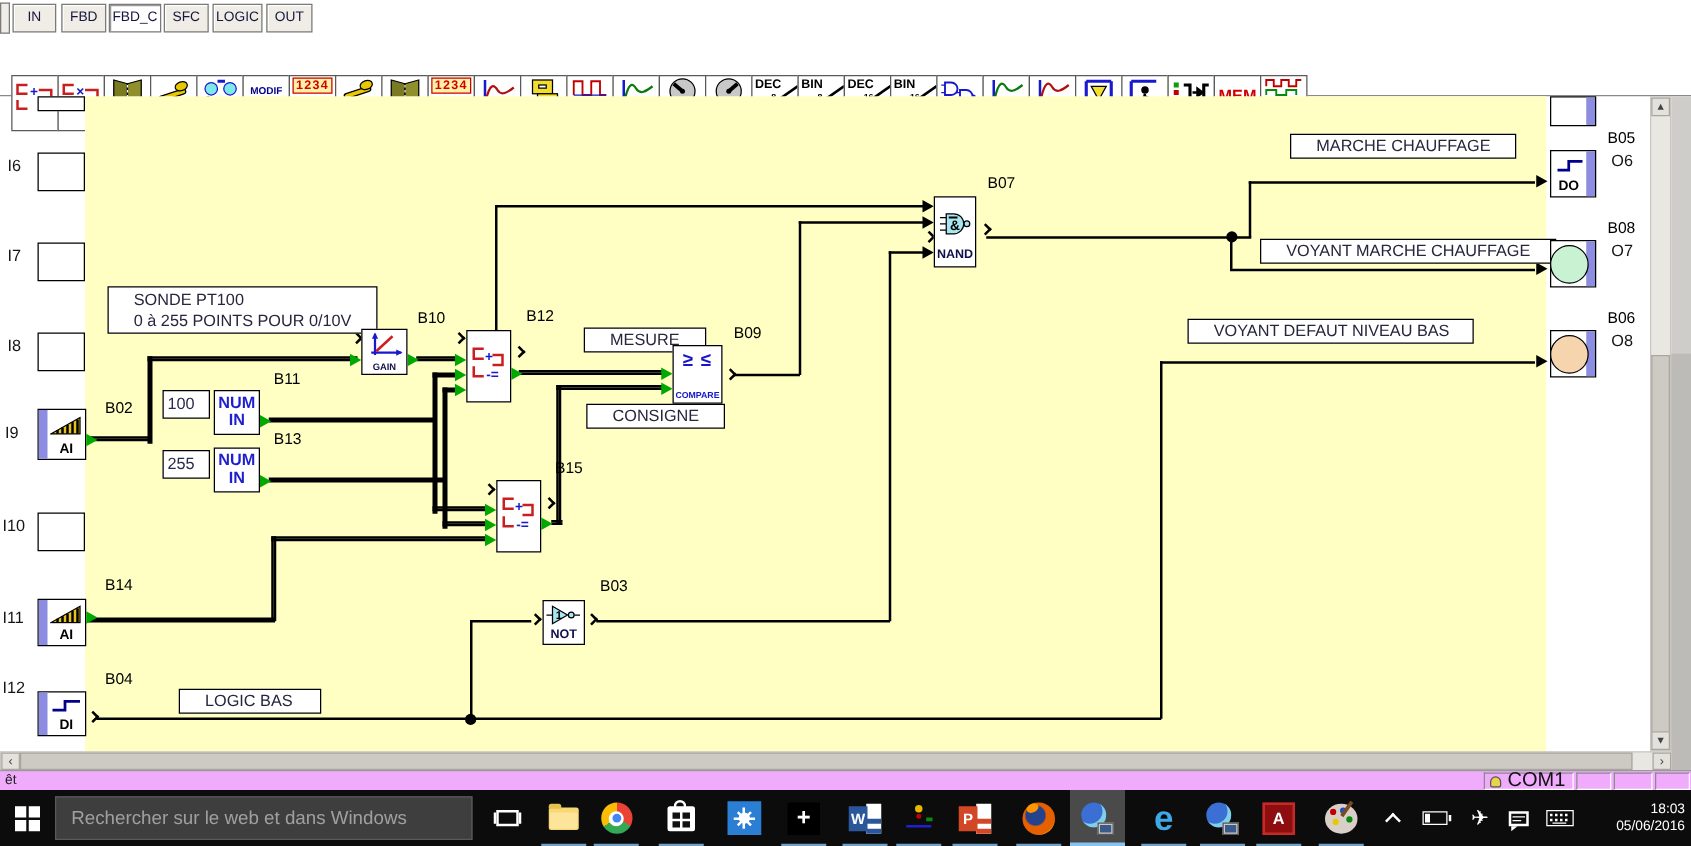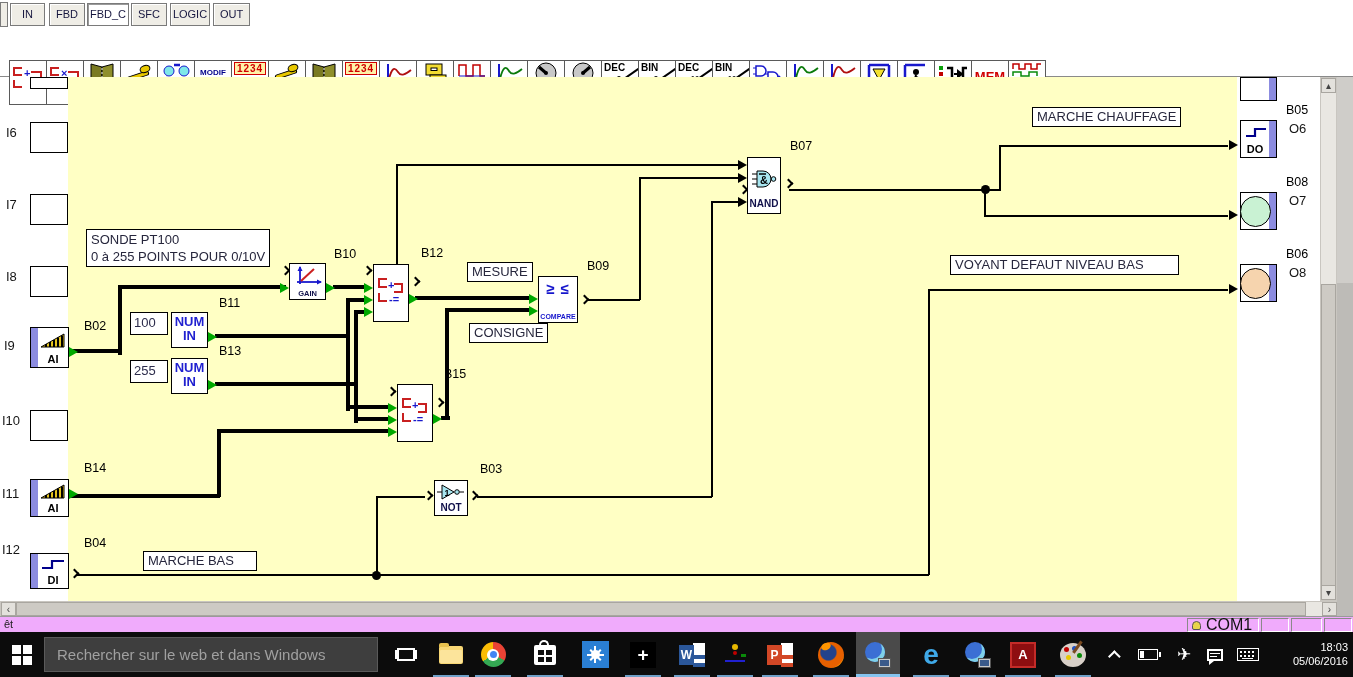--- a/index.html
+++ b/index.html
@@ -29,21 +29,21 @@
   .convDiag { position:absolute; left:-2px; top:19px; width:42px; height:1.5px; background:#000; transform:rotate(-35deg); }
   .memtxt { font-size:13px; font-weight:bold; color:#D00000; line-height:30px; }
 
   
   #canvas { position:absolute; left:68px; top:77px; width:1169px; height:524px; background:#FFFFC4; }
   .blk { position:absolute; background:#fff; border:1px solid #000; }
   .ioblk { position:absolute; background:#fff; border:1px solid #000; }
   .stripeL { position:absolute; left:0; top:0; bottom:0; width:7px; background:#8C8CE0; }
   .stripeR { position:absolute; right:0; top:0; bottom:0; width:7px; background:#8C8CE0; }
   .ann { position:absolute; background:#fff; border:1px solid #000; font-size:13px; color:#26263c;
-         padding:1px 4px; white-space:nowrap; line-height:16px; }
+         padding:1px 20px; white-space:nowrap; line-height:16px; }
   .blab { position:absolute; font-size:12.5px; color:#000000; white-space:nowrap; }
   .iolab { position:absolute; font-size:13px; color:#161616; white-space:nowrap; }
   .wh { position:absolute; height:2px; background:#000; }
   .wv { position:absolute; width:2px; background:#000; }
   .dwh { position:absolute; height:3px; border-top:2px solid #000; border-bottom:2px solid #000; }
   .dwv { position:absolute; width:3px; border-left:2px solid #000; border-right:2px solid #000; }
   .trik { position:absolute; width:0; height:0; border-top:5px solid transparent; border-bottom:5px solid transparent; border-left:9px solid #000; }
   .trig { position:absolute; width:0; height:0; border-top:5px solid transparent; border-bottom:5px solid transparent; border-left:9px solid #00A800; }
   .chev { position:absolute; width:7px; height:7px; border-top:2.5px solid #000; border-right:2.5px solid #000; transform:rotate(45deg); }
   .dot { position:absolute; width:9px; height:9px; background:#000; border-radius:50%; }
@@ -434,22 +434,23 @@
   <span class="trik" style="left:1229px;top:140px;"></span>
   <span class="trik" style="left:1229px;top:210px;"></span>
   <span class="trik" style="left:1229px;top:284px;"></span>
 
   <div class="ann" style="left:86px;top:229px;line-height:17px;">
     <div>SONDE PT100</div>
     <div>0 à 255 POINTS POUR 0/10V</div>
   </div>
   <div class="ann" style="left:467px;top:262px;">MESURE</div>
   <div class="ann" style="left:469px;top:323px;">CONSIGNE</div>
-  <div class="ann" style="left:143px;top:551px;width:114px;">MARCHE BAS</div>
+  <div class="ann" style="left:143px;top:551px;width:114px;">LOGIC BAS</div>
   <div class="ann" style="left:1032px;top:107px;">MARCHE CHAUFFAGE</div>
+  <div class="ann" style="left:1008px;top:191px;">VOYANT MARCHE CHAUFFAGE</div>
   <div class="ann" style="left:950px;top:255px;width:229px;">VOYANT DEFAUT NIVEAU BAS</div>
 
   <span class="blab" style="left:334px;top:247px;">B10</span>
   <div class="blk" style="left:289px;top:263px;width:37px;height:37px;">
     <svg width="30" height="22" style="position:absolute;left:3px;top:2px;">
       <line x1="7" y1="1" x2="7" y2="18" stroke="#1818CC" stroke-width="1.8"></line>
       <line x1="4" y1="16" x2="28" y2="16" stroke="#1818CC" stroke-width="1.8"></line>
       <line x1="8" y1="15" x2="21" y2="3" stroke="#CC2020" stroke-width="2"></line>
       <polygon points="7,0 4.5,5 9.5,5" fill="#1818CC"></polygon>
       <polygon points="29,16 24,13.5 24,18.5" fill="#1818CC"></polygon>

